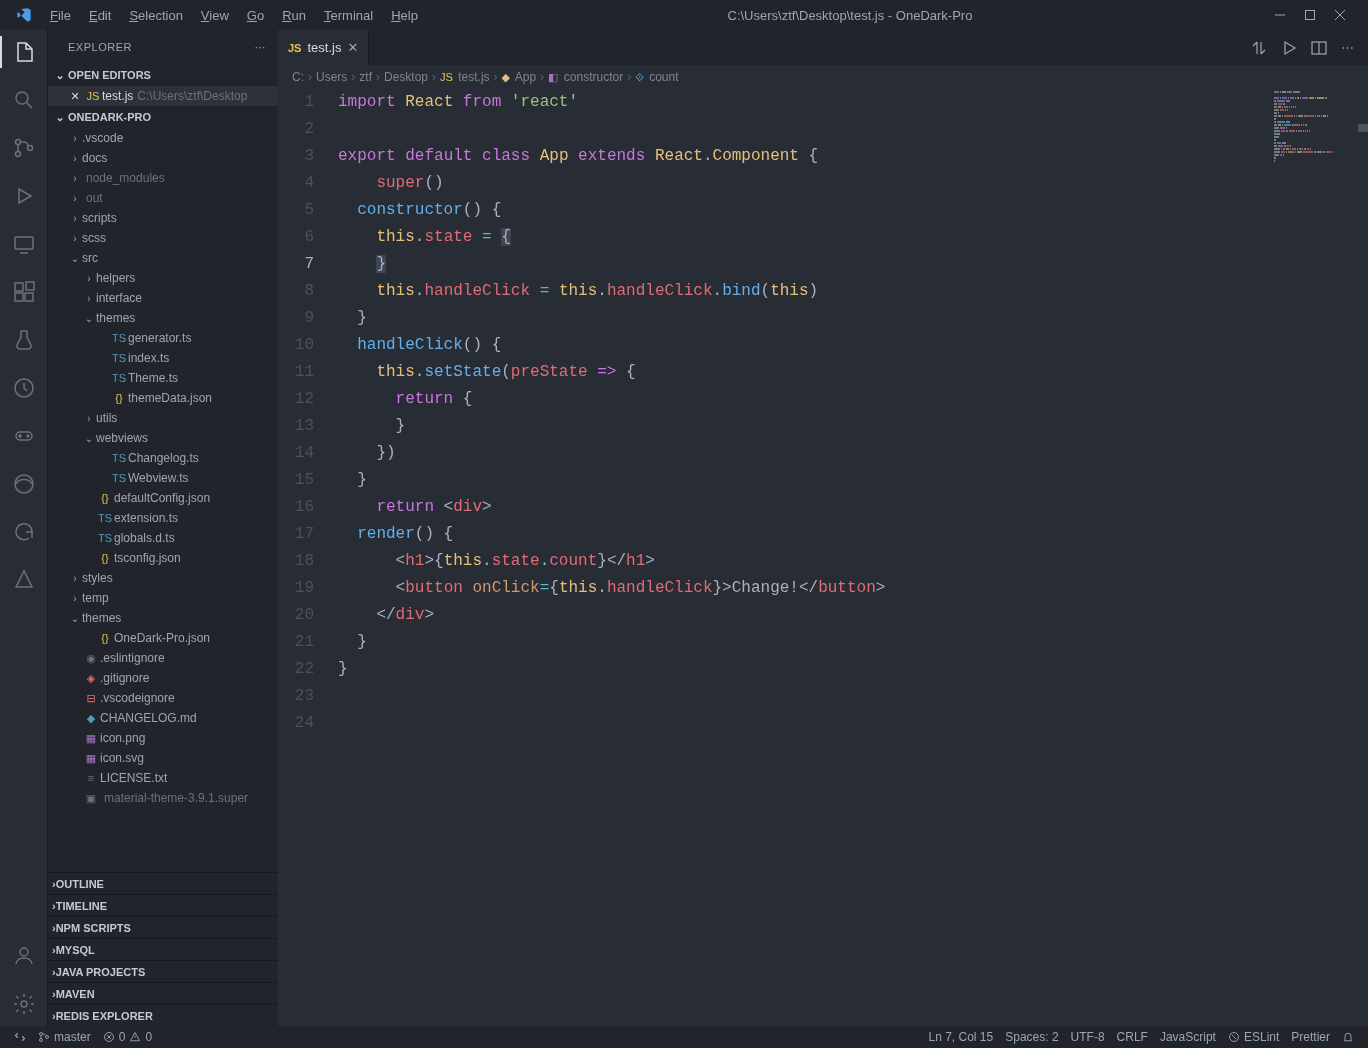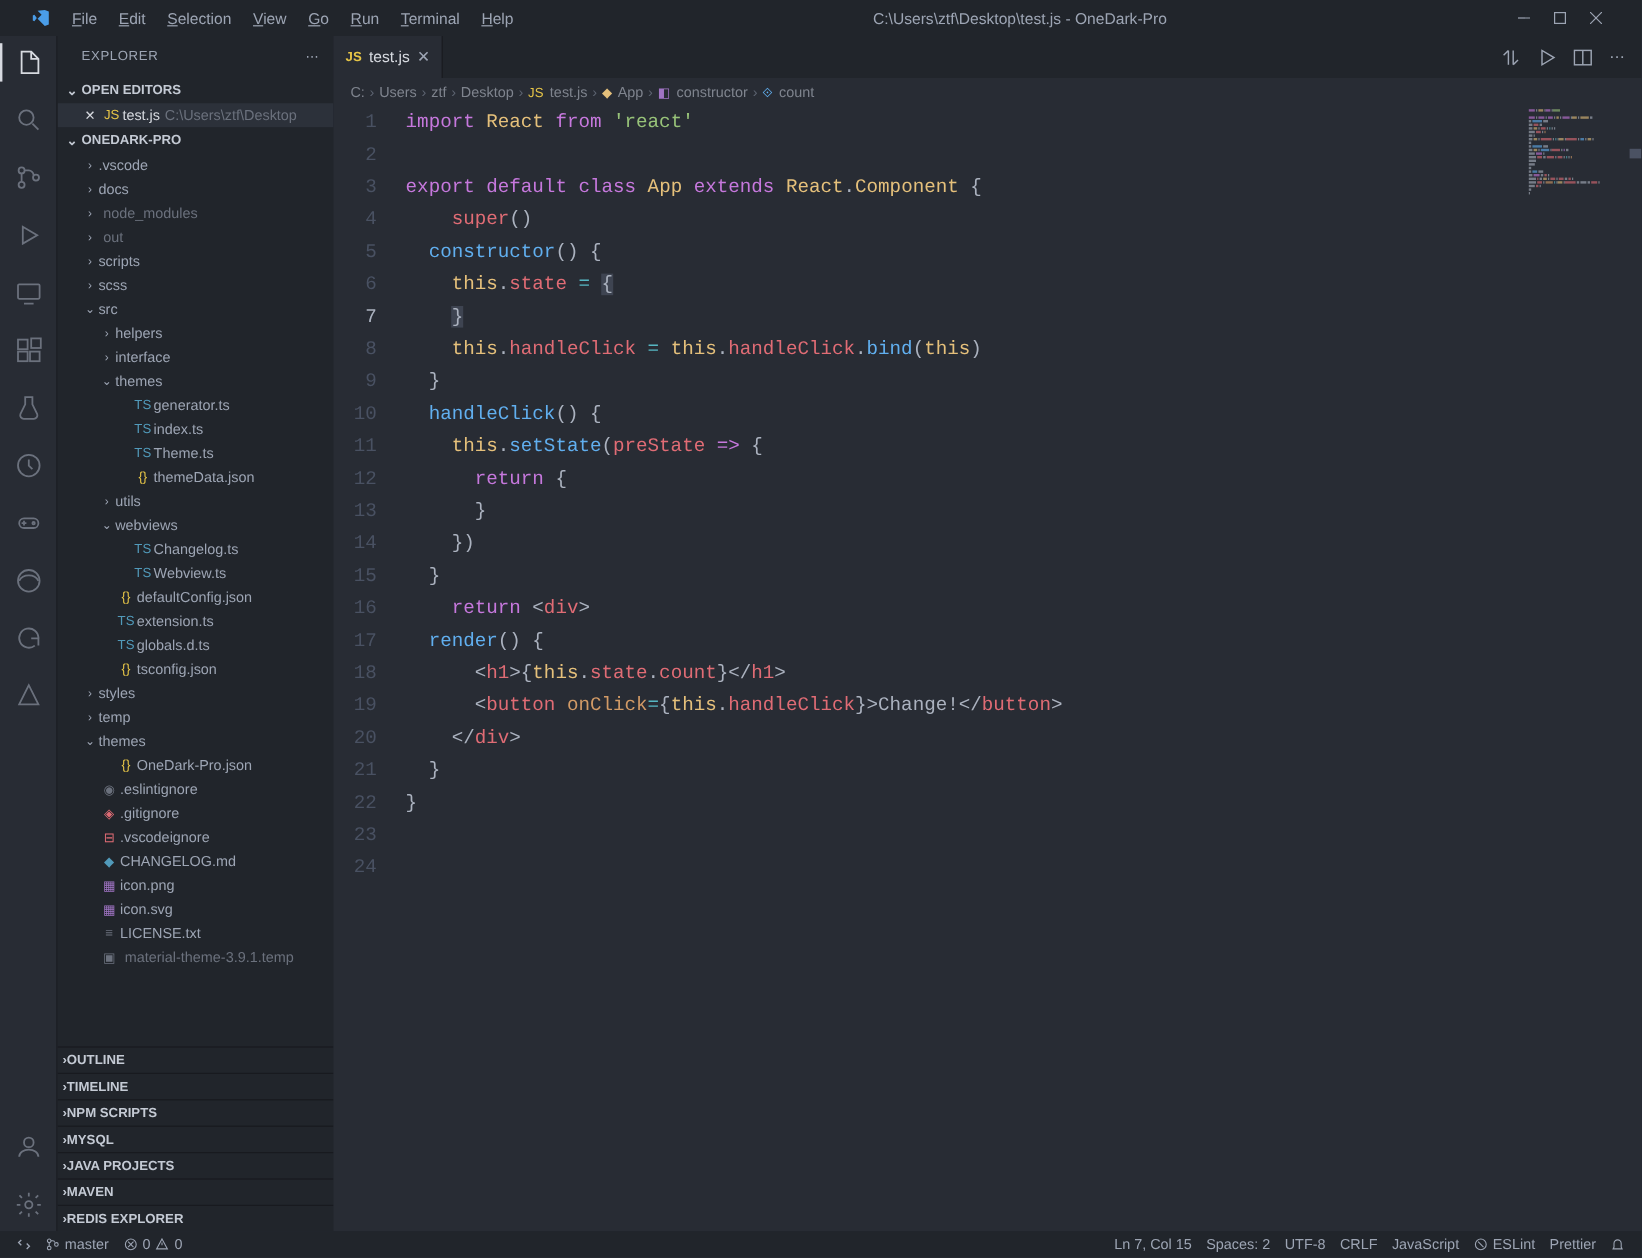--- a/index.html
+++ b/index.html
@@ -12,21 +12,21 @@
   height: 1048px;
   overflow: hidden;
   display: flex;
   flex-direction: column;
 }
 .titlebar {
   height: 30px;
   background: #21252b;
   display: flex;
   align-items: center;
-  padding: 0 26px;
+  padding: 0 16px;
   color: #9da5b4;
 }
 .titlebar .logo { width: 16px; height: 16px; margin-right: 10px; }
 .titlebar .menu { display: flex; gap: 2px; }
 .titlebar .menu-item { padding: 4px 8px; cursor: pointer; }
 .titlebar .menu-item .ul { text-decoration: underline; }
 .titlebar .title { flex: 1; text-align: center; }
 .titlebar .win-controls { display: flex; gap: 18px; padding-right: 6px; }
 .titlebar .win-btn { width: 12px; height: 12px; cursor: pointer; display:flex;align-items:center;justify-content:center;}
 .main { flex: 1; display: flex; overflow: hidden; }
@@ -513,21 +513,21 @@
           <span class="lbl">icon.svg</span>
         </div>
         <div class="tree-item" style="padding-left: 20px;">
           <span class="chev"></span>
           <span class="ficon ic-dim">≡</span>
           <span class="lbl">LICENSE.txt</span>
         </div>
         <div class="tree-item " style="padding-left: 20px;">
           <span class="chev"></span>
           <span class="ficon ic-dim">▣</span>
-          <span class="lbl dim">material-theme-3.9.1.temp</span>
+          <span class="lbl dim">material-theme-3.9.1.super</span>
         </div>
       </div>
     <div id="collapsed-sections">
         <div class="collapsed-section"><span class="chev">›</span>OUTLINE</div>
         <div class="collapsed-section"><span class="chev">›</span>TIMELINE</div>
         <div class="collapsed-section"><span class="chev">›</span>NPM SCRIPTS</div>
         <div class="collapsed-section"><span class="chev">›</span>MYSQL</div>
         <div class="collapsed-section"><span class="chev">›</span>JAVA PROJECTS</div>
         <div class="collapsed-section"><span class="chev">›</span>MAVEN</div>
         <div class="collapsed-section"><span class="chev">›</span>REDIS EXPLORER</div>

